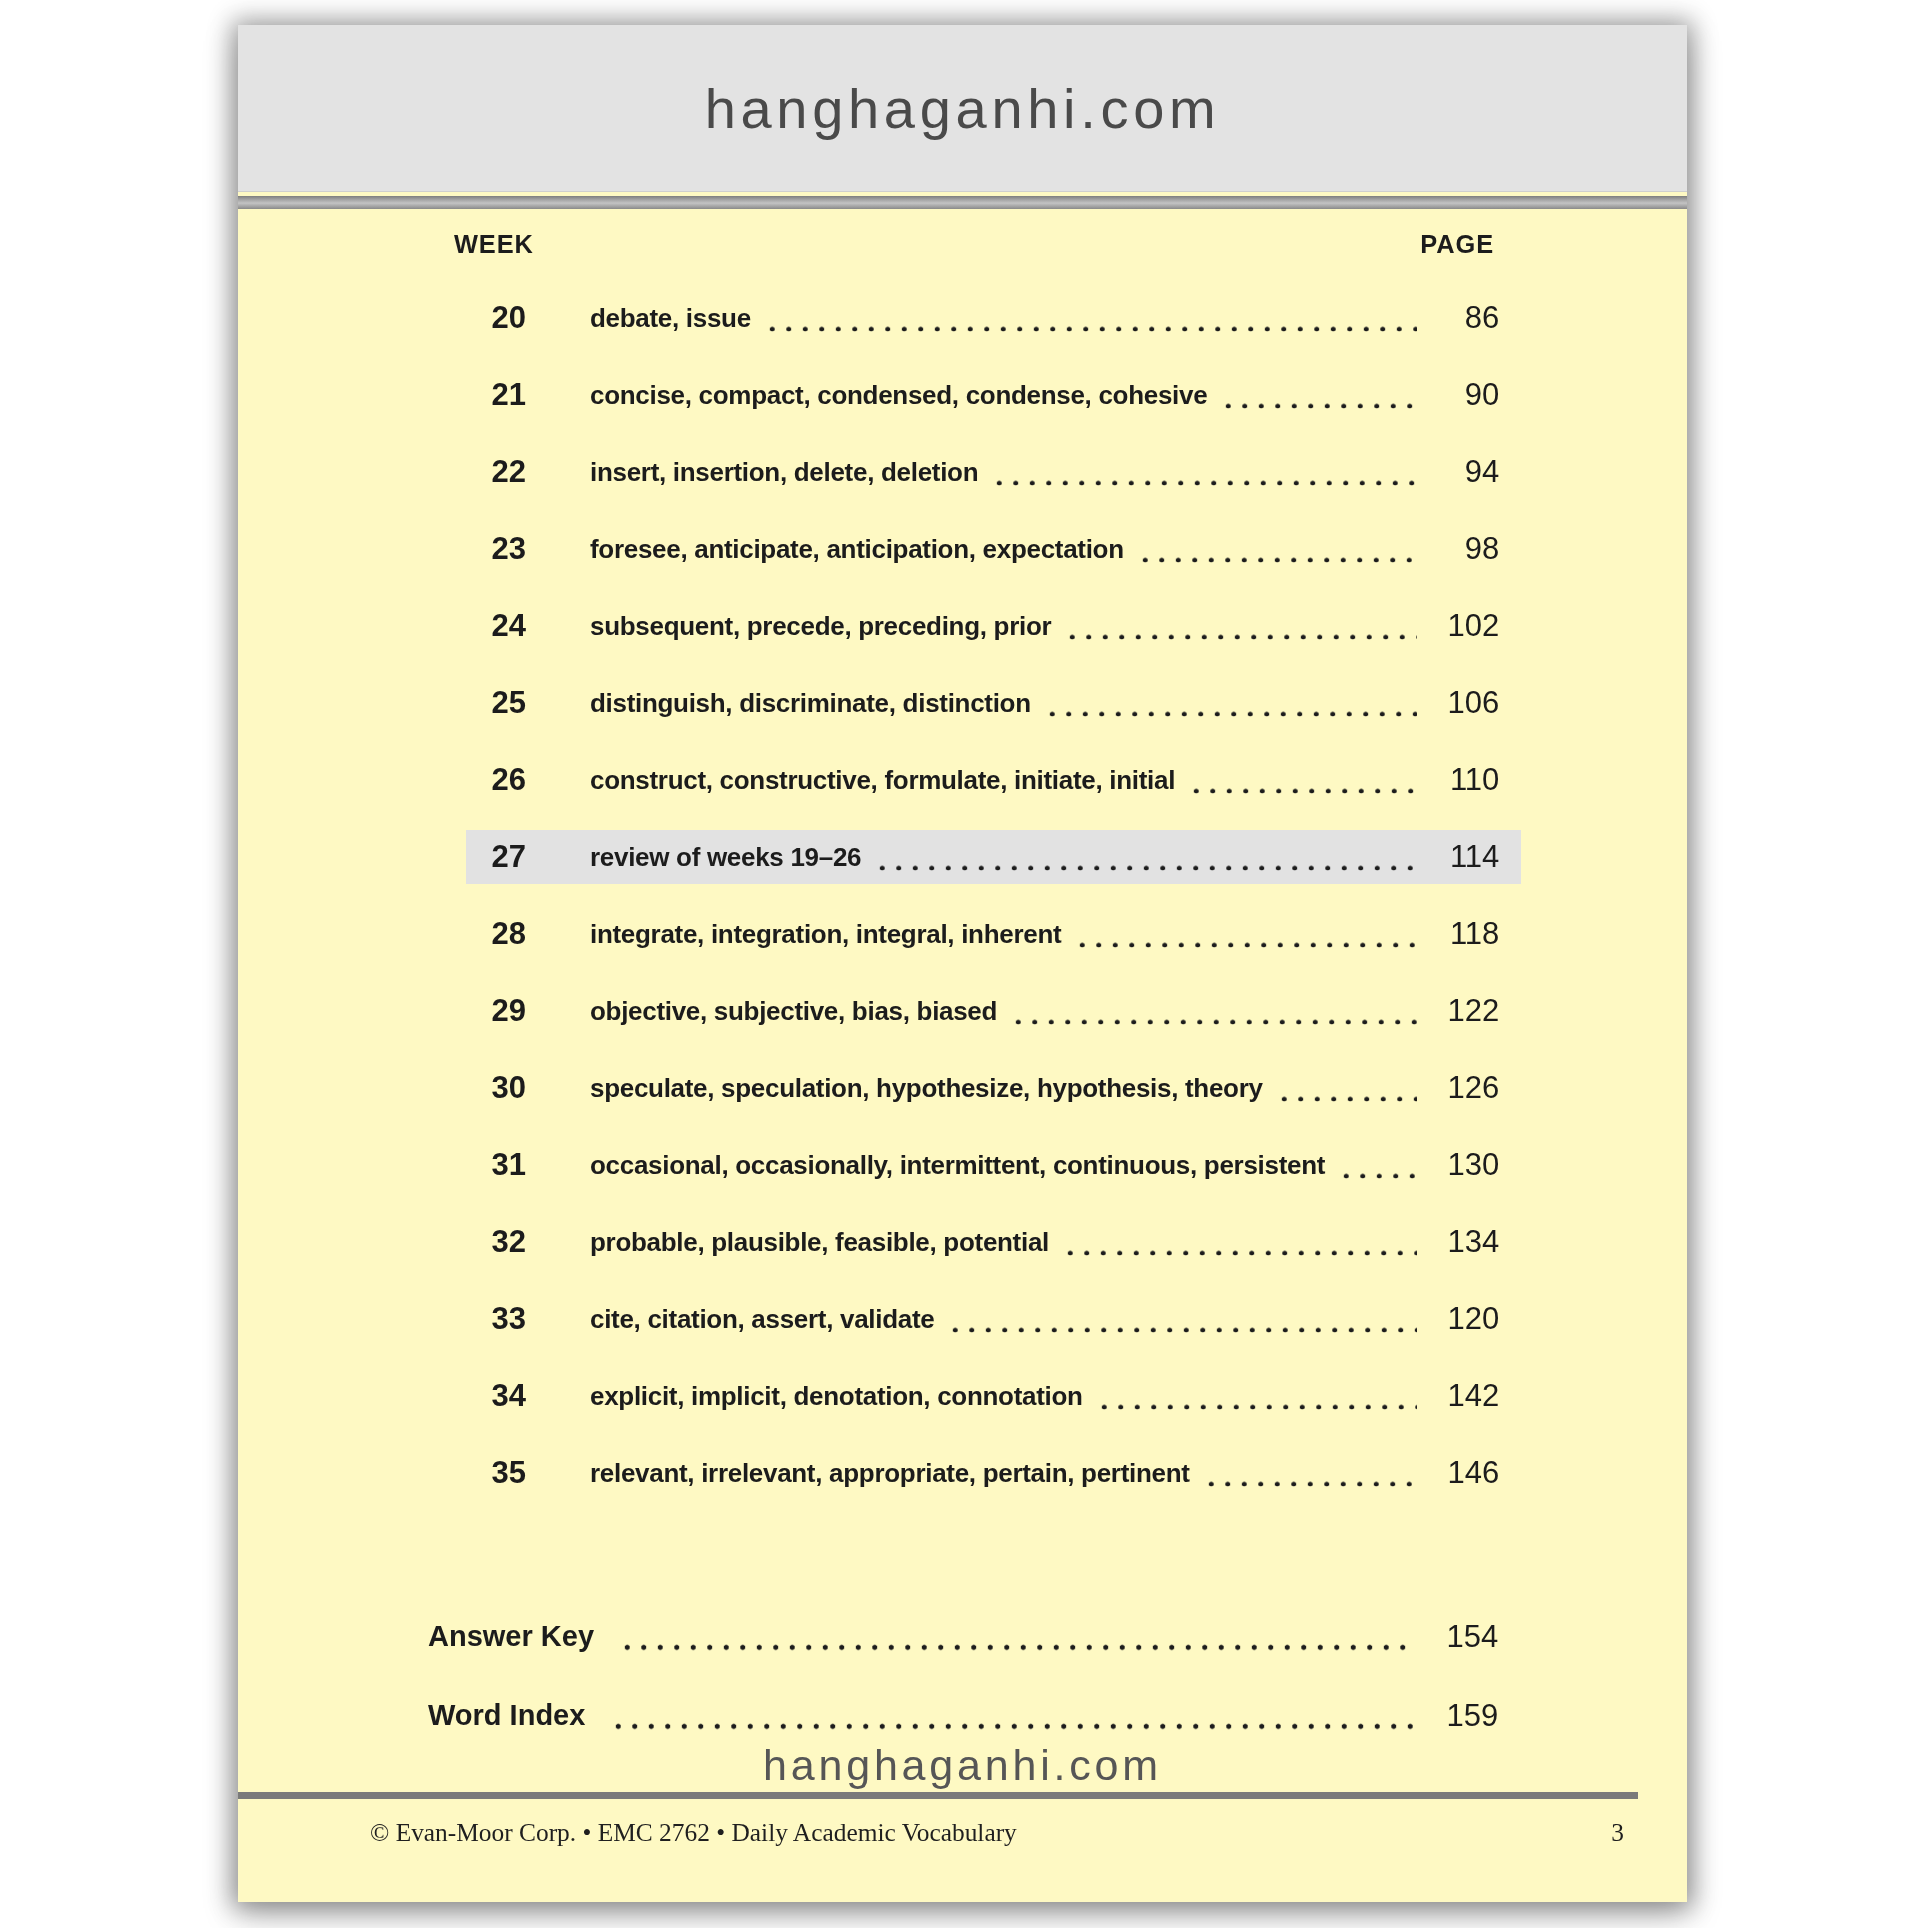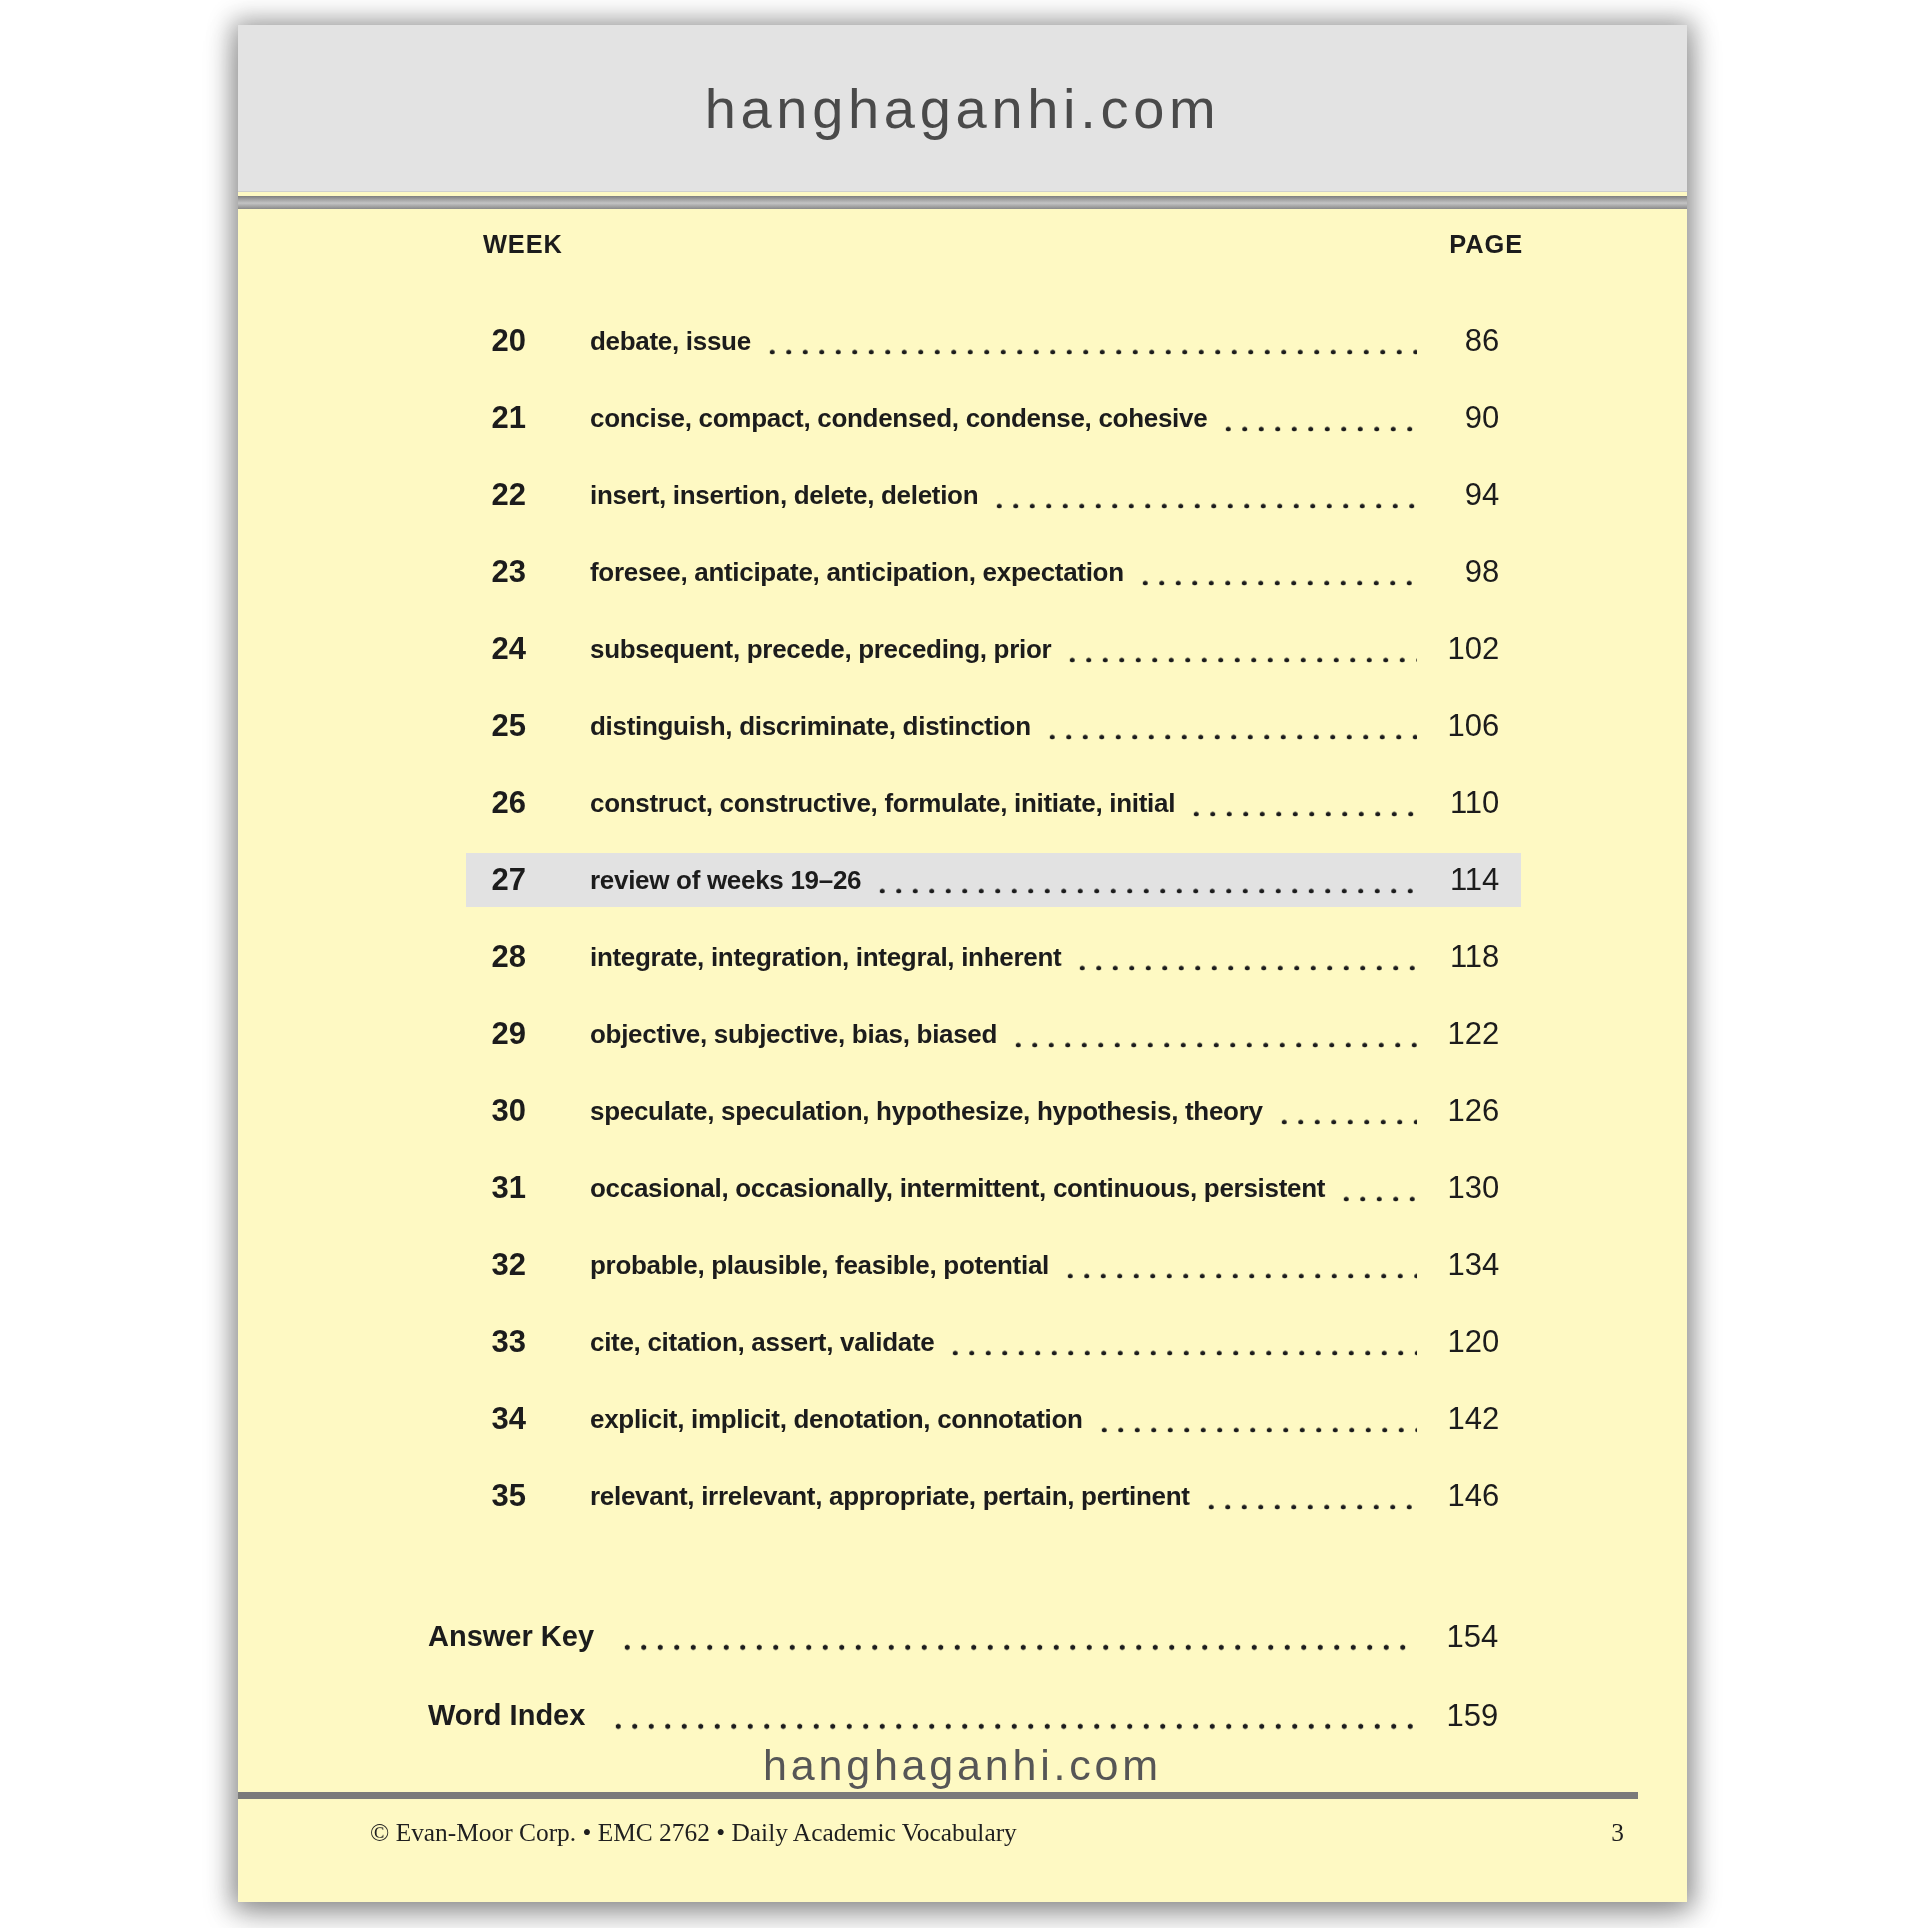--- a/index.html
+++ b/index.html
@@ -18,26 +18,26 @@
     border-bottom:1.9px solid #cfcfcf;
   }
   .watermark-top{
     font-size:56px;font-weight:300;color:#4a4a4a;letter-spacing:4.7px;
   }
   .header-rule{
     position:absolute;top:171px;left:0;right:0;height:12.2px;
     background:linear-gradient(to bottom,#7e7e7e 0%,#a6a6a6 30%,#c3c3c3 55%,#8a8a8a 100%);
   }
   .col-headers{
-    position:absolute;top:205px;left:245px;width:1040px;
+    position:absolute;top:205px;left:216px;width:1040px;
     display:flex;justify-content:space-between;
     font-size:25.4px;font-weight:bold;letter-spacing:0.9px;
   }
   .toc{position:absolute;top:266px;left:0;width:100%;}
-  .row-outer{height:77px;display:flex;align-items:flex-end;}
+  .row-outer{height:77px;display:flex;align-items:flex-start;}
   .row-band{
     margin-left:228px;width:1055px;height:54px;
     display:flex;align-items:center;
   }
   .row-band.highlight{background:#e2e2e2;}
   .week-num{width:60px;text-align:right;font-weight:bold;font-size:31px;flex:none;}
   .row-title{margin-left:64px;font-weight:bold;font-size:26px;letter-spacing:-0.3px;white-space:nowrap;}
   .dots{
     flex:1;height:5.6px;min-width:19px;margin-left:13px;margin-right:3.8px;
     transform:translateY(10.4px);

